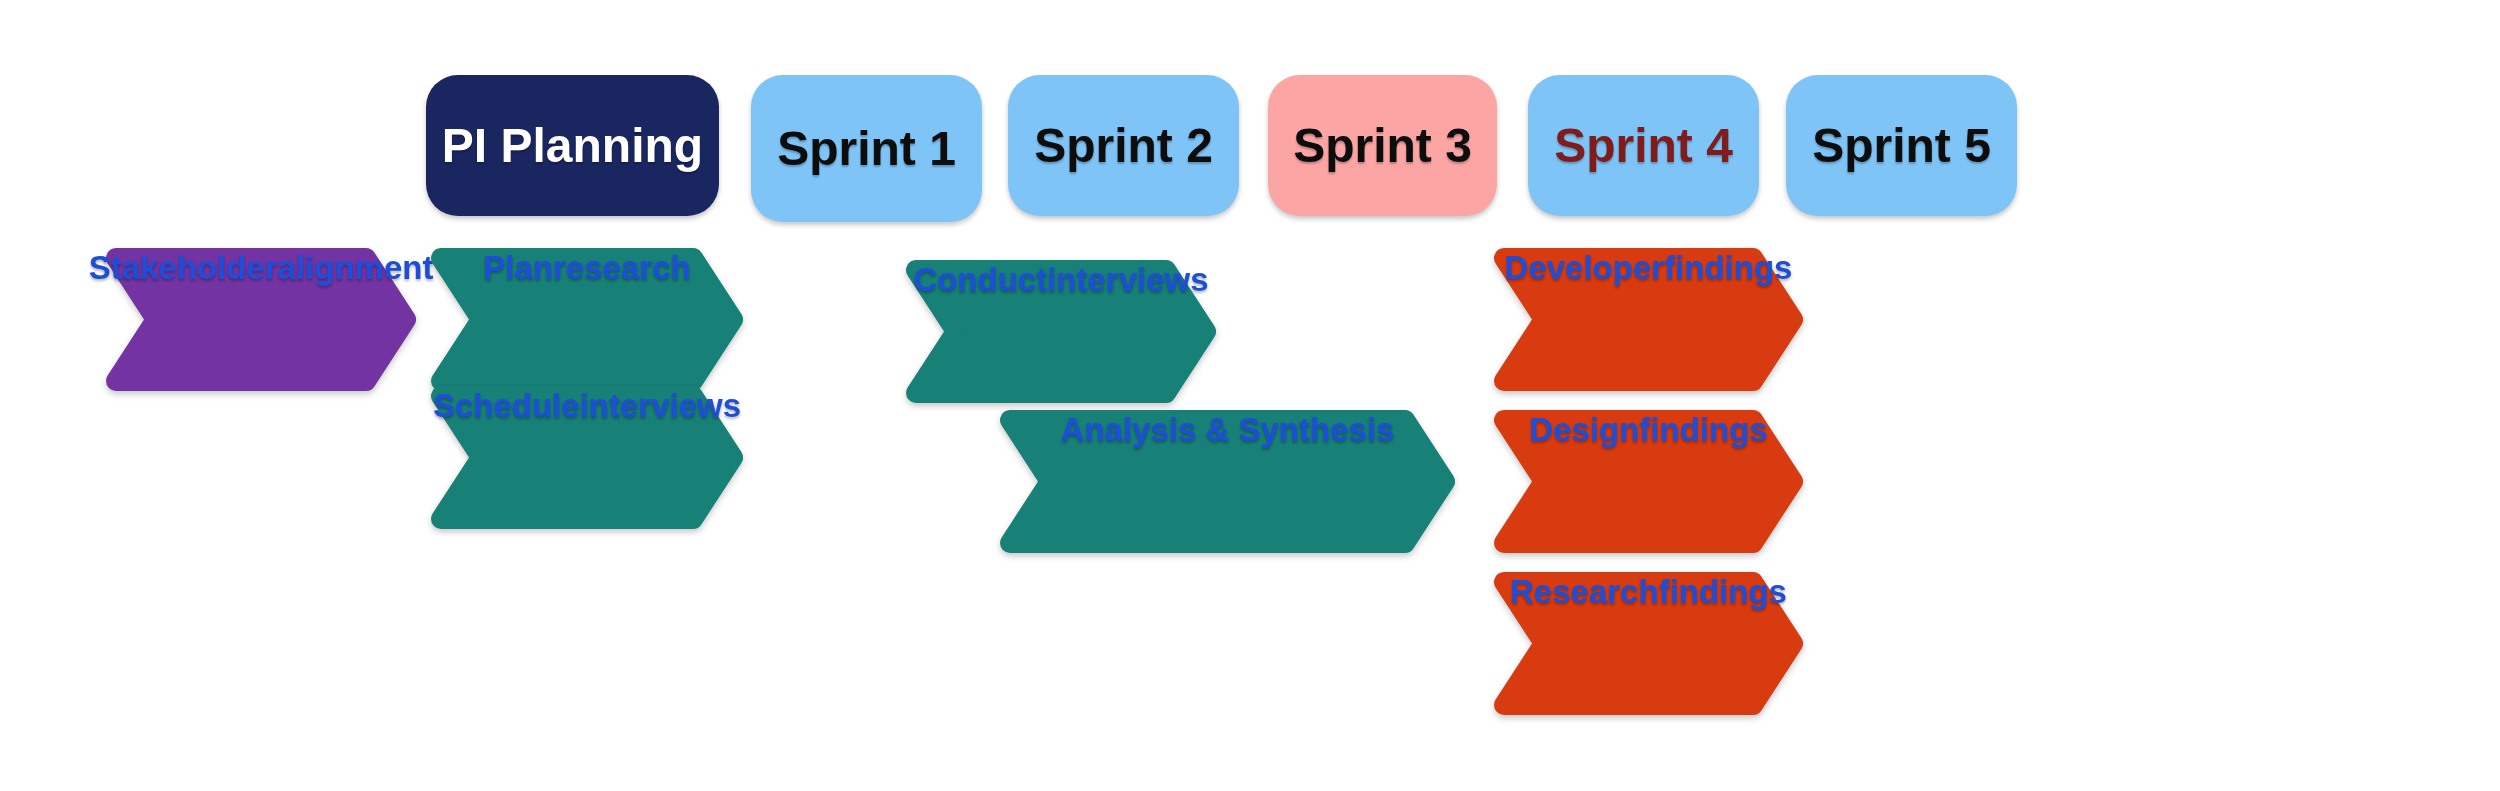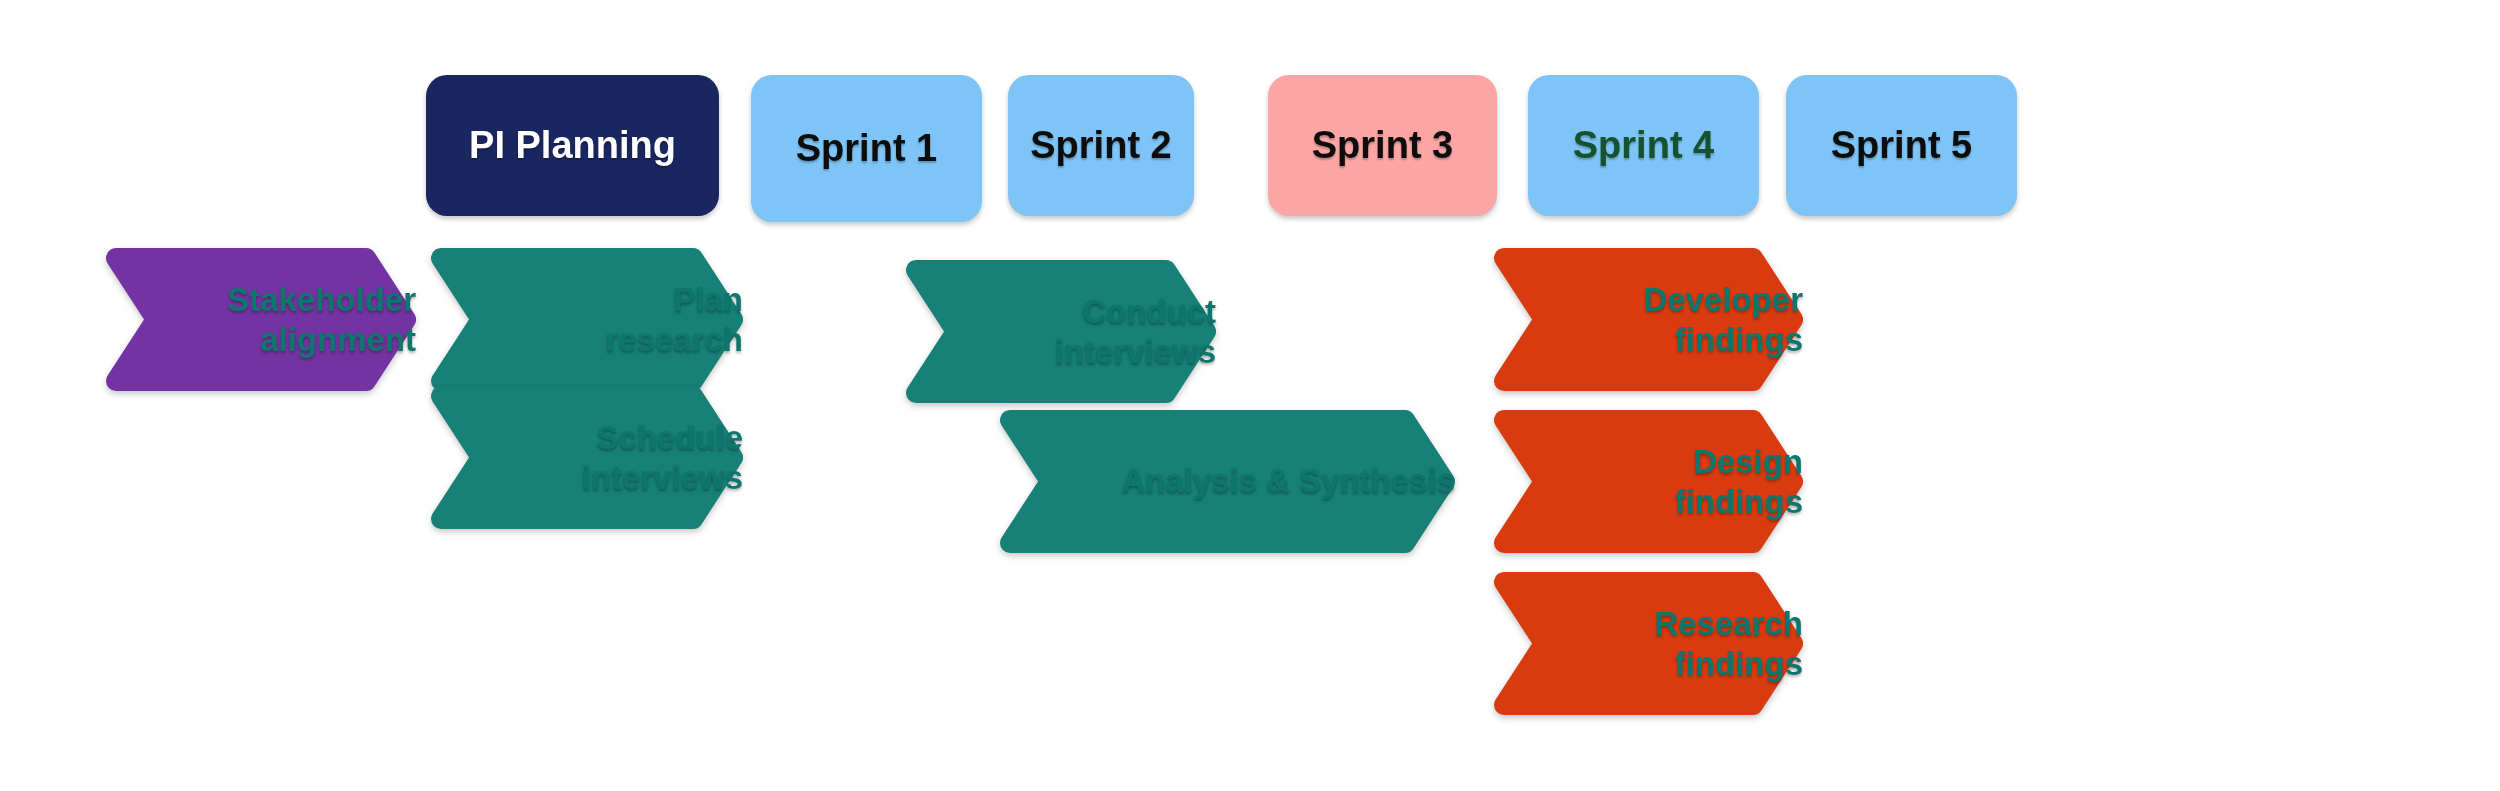--- a/index.html
+++ b/index.html
@@ -5,62 +5,62 @@
   html,body{margin:0;padding:0;background:#ffffff;}
   .canvas{
     position:relative;
     width:2500px;height:791px;
     background:#ffffff;
     overflow:hidden;
     font-family:"Liberation Sans",sans-serif;
   }
   .header-box{
     position:absolute;
-    border-radius:21px;
+    border-radius:32px;
     display:flex;align-items:center;justify-content:center;
-    font-weight:bold;font-size:38px;
+    font-weight:bold;font-size:48px;
     box-shadow:0 3px 5px rgba(0,0,0,0.22);
   }
   .header-box span{
     text-shadow:0 2px 2px rgba(0,0,0,0.25);
     white-space:nowrap;
   }
   .task-arrow{position:absolute;}
   .task-arrow svg{
     position:absolute;left:0;top:0;
     filter:drop-shadow(0 3px 3px rgba(0,0,0,0.22));
   }
   .task-label{
     position:absolute;left:0;top:0;right:0;bottom:0;
-    display:flex;flex-direction:column;
-    align-items:flex-end;justify-content:center;
-    color:#0f766e;font-weight:bold;
+    display:flex;
+    align-items:flex-start;justify-content:center;
+    color:#1d4ed8;font-weight:bold;
     font-size:33px;line-height:40px;
     text-align:center;
     text-shadow:0 2px 3px rgba(0,0,0,0.30);
   }
 </style>
 </head>
 <body>
 
 <div class="canvas">
   <div>
       <div class="header-box" style="left: 426px; top: 75px; width: 293px; height: 141px; background: rgb(26, 38, 95); color: rgb(255, 255, 255);">
         <span>PI Planning</span>
       </div>
       <div class="header-box" style="left: 751px; top: 75px; width: 231px; height: 147px; background: rgb(126, 196, 247); color: rgb(13, 13, 13);">
         <span>Sprint 1</span>
       </div>
-      <div class="header-box" style="left: 1008px; top: 75px; width: 186px; height: 141px; background: rgb(126, 196, 247); color: rgb(13, 13, 13);">
+      <div class="header-box" style="left: 1008px; top: 75px; width: 231px; height: 141px; background: rgb(126, 196, 247); color: rgb(13, 13, 13);">
         <span>Sprint 2</span>
       </div>
       <div class="header-box" style="left: 1268px; top: 75px; width: 229px; height: 141px; background: #fca5a5; color: rgb(13, 13, 13);">
         <span>Sprint 3</span>
       </div>
-      <div class="header-box" style="left: 1528px; top: 75px; width: 231px; height: 141px; background: rgb(126, 196, 247); color: #14532d;">
+      <div class="header-box" style="left: 1528px; top: 75px; width: 231px; height: 141px; background: rgb(126, 196, 247); color: #7f1d1d;">
         <span>Sprint 4</span>
       </div>
       <div class="header-box" style="left: 1786px; top: 75px; width: 231px; height: 141px; background: rgb(126, 196, 247); color: rgb(13, 13, 13);">
         <span>Sprint 5</span>
       </div>
     </div>
   <div>
       <div class="task-arrow" style="left: 106px; top: 248px; width: 310px; height: 143px;">
         <svg width="310" height="143" viewBox="0 0 310 143">
           <path d="M 10,10 L 260,10 L 300,71.5 L 260,133 L 10,133 L 50,71.5 Z" fill="#7333A2" stroke="#7333A2" stroke-width="20" stroke-linejoin="round"></path>

